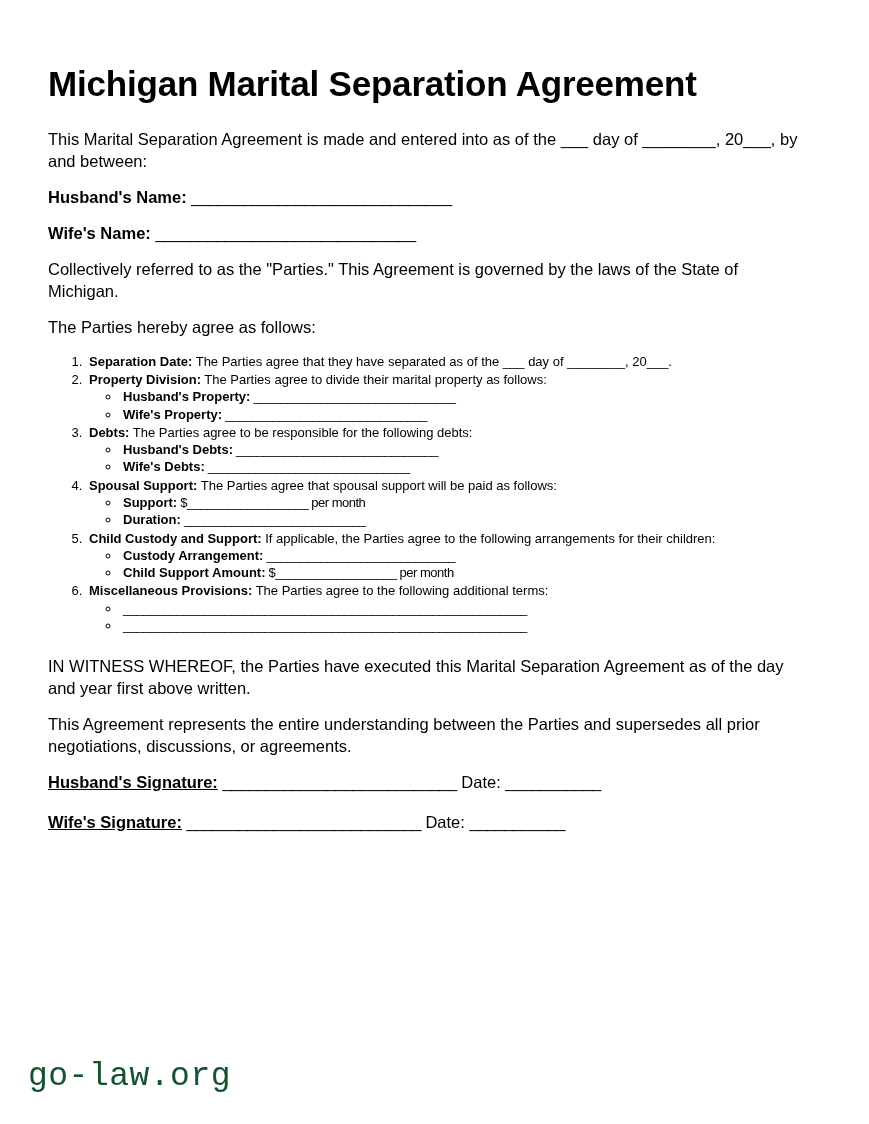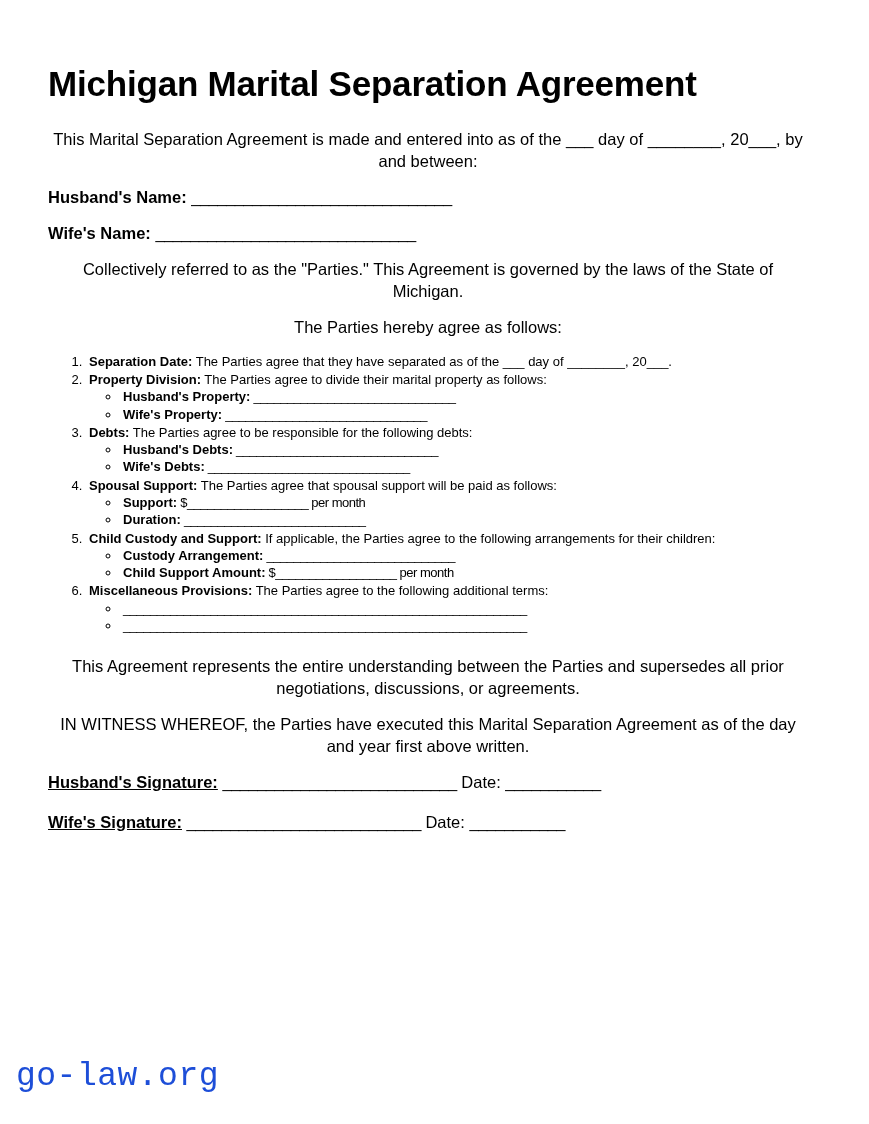--- a/index.html
+++ b/index.html
@@ -32,21 +32,20 @@
     letter-spacing: -0.2px;
     line-height: 1.12;
     margin: 16px 0 26px 0;
   }
 
   p.para {
     font-size: 16.5px;
     line-height: 1.33;
     margin: 0 0 14px 0;
     max-width: 760px;
-    text-align: center;
   }
 
   .field-line {
     font-size: 16.5px;
     line-height: 1.33;
     margin: 0 0 14px 0;
   }
   .field-line .lbl { font-weight: bold; text-align: right; }
 
   .blank {
@@ -83,26 +82,26 @@
     font-size: 16.5px;
     line-height: 1.33;
     margin: 0 0 18px 0;
   }
   .sig-line .lbl { font-weight: bold; text-decoration: underline; }
 
   .closing-block { margin-top: 20px; }
 
   .watermark {
     position: absolute;
-    left: 16px;
+    left: 28px;
     top: 1058px;
     font-family: "Liberation Mono", monospace;
     font-size: 33px;
     letter-spacing: 0.5px;
-    color: #1d4ed8;
+    color: #14532d;
   }
 </style>
 </head>
 <body>
 
 <div class="page">
 
   <h1 class="doc-title">Michigan Marital Separation Agreement</h1>
 
   <p class="para">This Marital Separation Agreement is made and entered into as of the ___ day of ________, 20___, by and between:</p>
@@ -163,22 +162,22 @@
       <b>Miscellaneous Provisions:</b><span> The Parties agree to the following additional terms:</span>
       <ul class="sub-list">
         <li><span class="blank">____________________________________________________________</span></li>
         <li><span class="blank">____________________________________________________________</span></li>
       </ul>
     </li>
 
   </ol>
 
   <div class="closing-block">
+    <p class="para">IN WITNESS WHEREOF, the Parties have executed this Marital Separation Agreement as of the day and year first above written.</p>
     <p class="para">This Agreement represents the entire understanding between the Parties and supersedes all prior negotiations, discussions, or agreements.</p>
-    <p class="para">IN WITNESS WHEREOF, the Parties have executed this Marital Separation Agreement as of the day and year first above written.</p>
   </div>
 
   <div class="sig-line">
     <span class="lbl">Husband's Signature:</span>
     <span class="blank">___________________________</span>
     <span>Date:</span>
     <span class="blank">___________</span>
   </div>
 
   <div class="sig-line">

